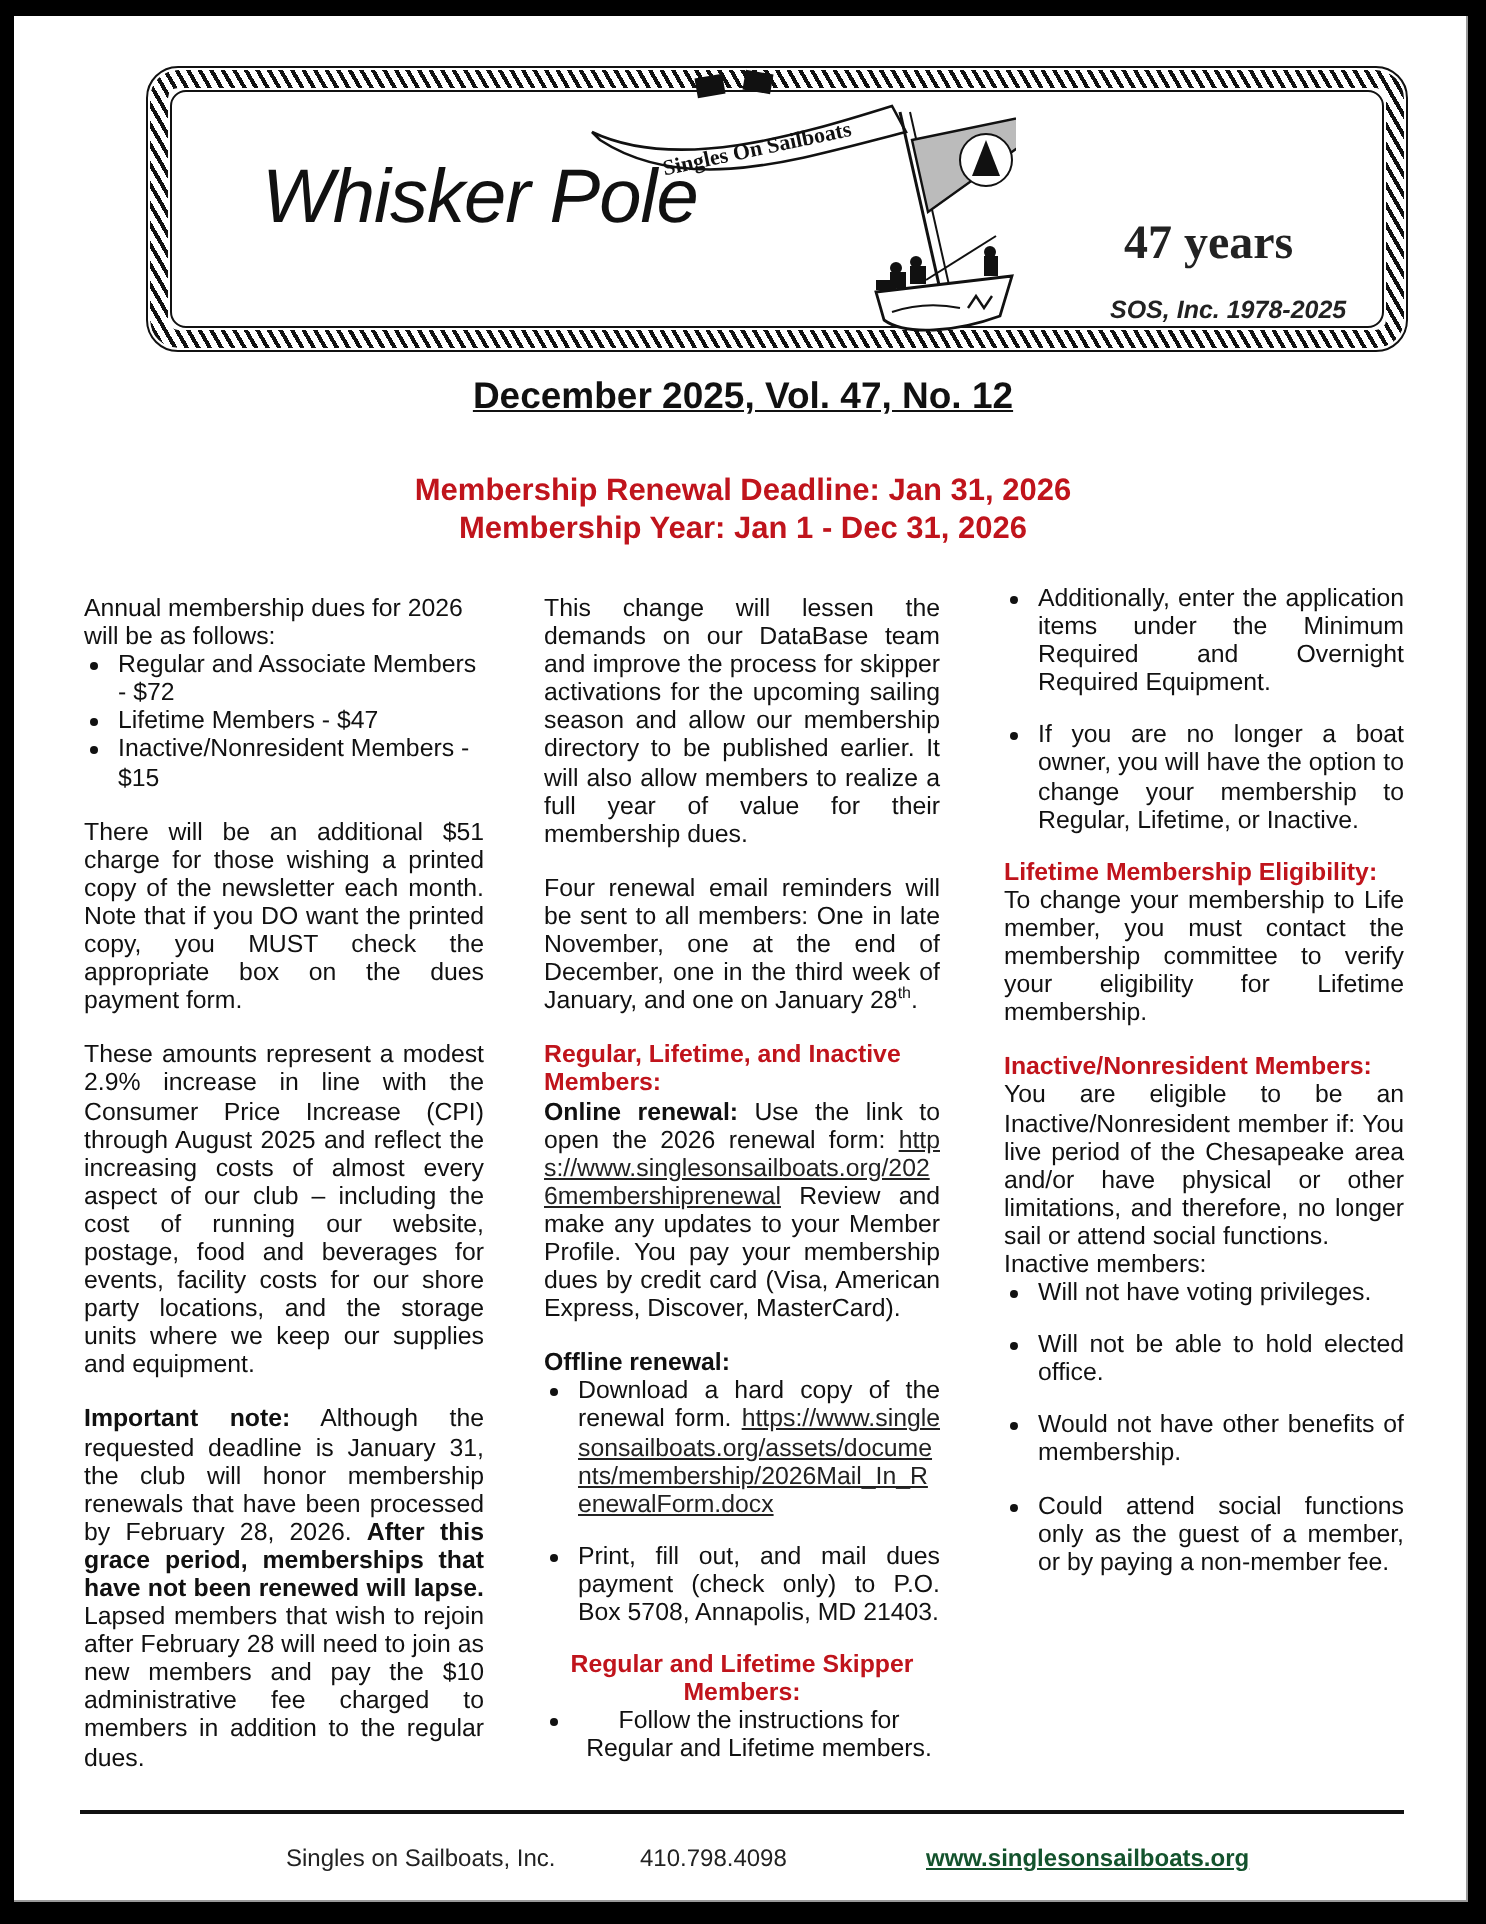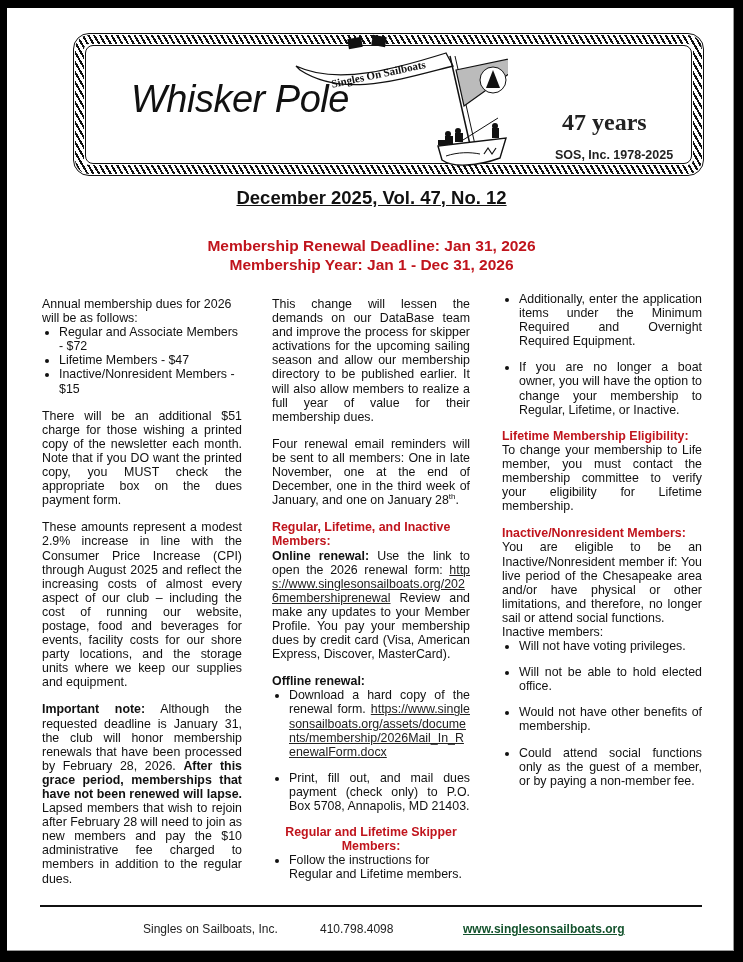--- a/index.html
+++ b/index.html
@@ -34,21 +34,21 @@
   }
   .title {
     position: absolute; left: 63px; top: 50px; font-size: 38px; font-style: italic;
     letter-spacing: -0.5px; color: #111;
   }
   .years {
     position: absolute; left: 494px; top: 81px; font-family: "Liberation Serif", serif;
     font-size: 24px; font-weight: bold; color: #222;
   }
   .since {
-    position: absolute; left: 487px; top: 120px; font-size: 12.5px; 
+    position: absolute; left: 487px; top: 120px; font-size: 12.5px; font-style: italic;
     font-weight: bold; color: #222; text-align: right;
   }
   .logo { position: absolute; left: 180px; top: 0; width: 260px; height: 150px; }
   
   .issue {
     position: absolute; left: 0; width: 743px; top: 187px; text-align: center;
   }
   .issue span {
     font-size: 18.5px; font-weight: bold; text-decoration: underline; color: #111;
   }
@@ -149,21 +149,21 @@
       <p>This change will lessen the demands on our DataBase team and improve the process for skipper activations for the upcoming sailing season and allow our membership directory to be published earlier. It will also allow members to realize a full year of value for their membership dues.</p>
       <p><span>Four renewal email reminders will be sent to all members: One in late November, one at the end of December, one in the third week of January, and one on January 28</span><sup>th</sup><span>.</span></p>
       <div class="red" style="text-align:left;">Regular, Lifetime, and Inactive Members:</div>
       <p><span class="b">Online renewal:</span><span> Use the link to open the 2026 renewal form: </span><a class="nowrapword">https://www.singlesonsailboats.org/2026membershiprenewal</a><span> Review and make any updates to your Member Profile. You pay your membership dues by credit card (Visa, American Express, Discover, MasterCard).</span></p>
       <div class="b">Offline renewal:</div>
       <ul class="spaced">
         <li><span>Download a hard copy of the renewal form. </span><a class="nowrapword">https://www.singlesonsailboats.org/assets/documents/membership/2026Mail_In_RenewalForm.docx</a></li>
         <li>Print, fill out, and mail dues payment (check only) to P.O. Box 5708, Annapolis, MD 21403.</li>
       </ul>
       <div class="red" style="text-align:center;">Regular and Lifetime Skipper Members:</div>
-      <ul style="text-align:left;">
+      <ul style="text-align:center;">
         <li>Follow the instructions for Regular and Lifetime members.</li>
       </ul>
     </div>
 
     <div class="col c3">
       <ul class="spaced">
         <li>Additionally, enter the application items under the Minimum Required and Overnight Required Equipment.</li>
         <li>If you are no longer a boat owner, you will have the option to change your membership to Regular, Lifetime, or Inactive.</li>
       </ul>
       <div class="red" style="margin-top:2px;">Lifetime Membership Eligibility:</div>

